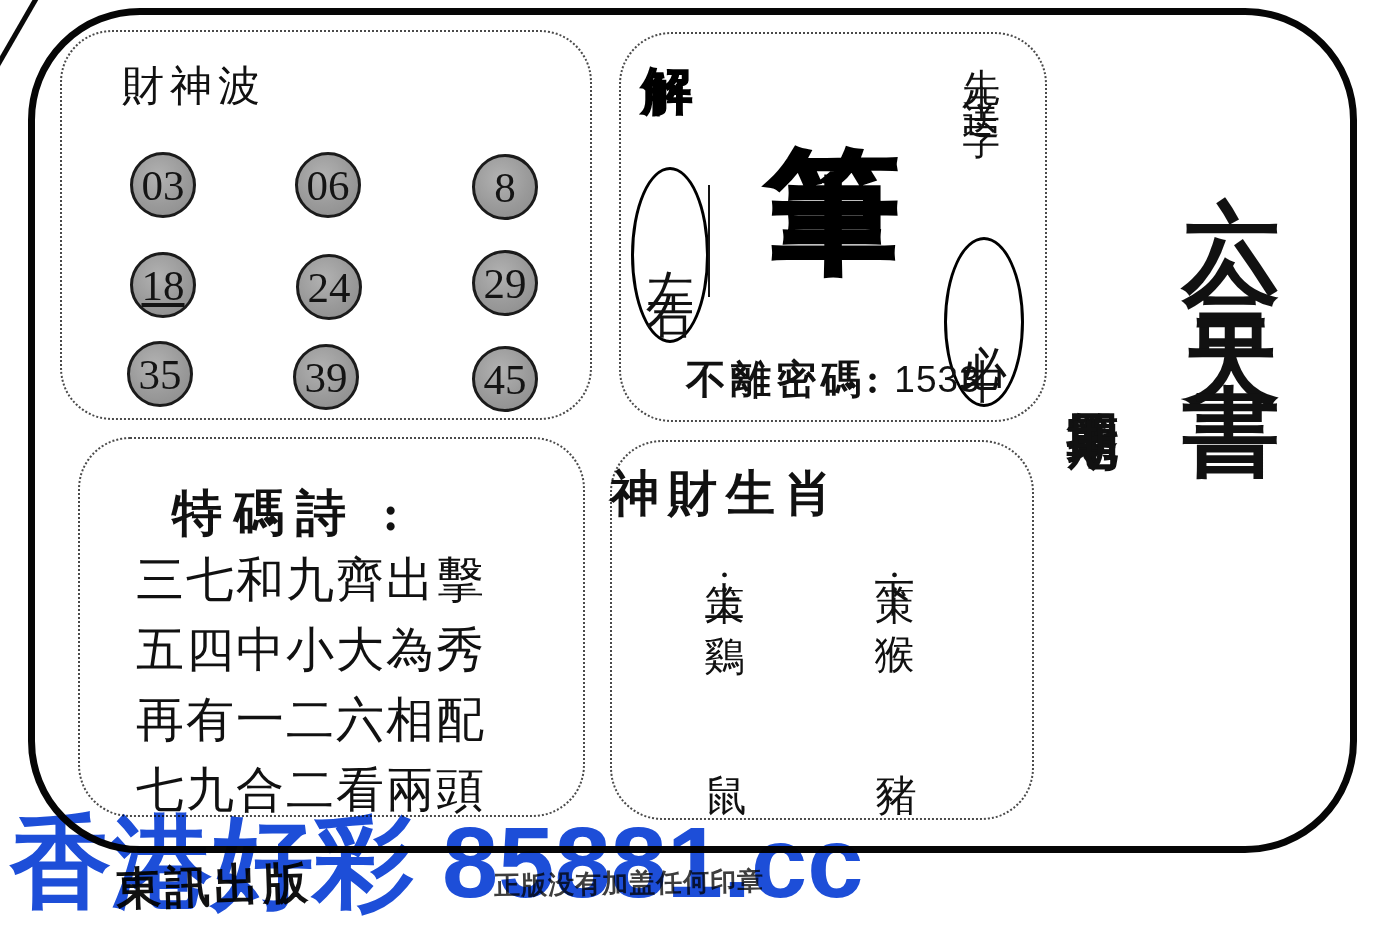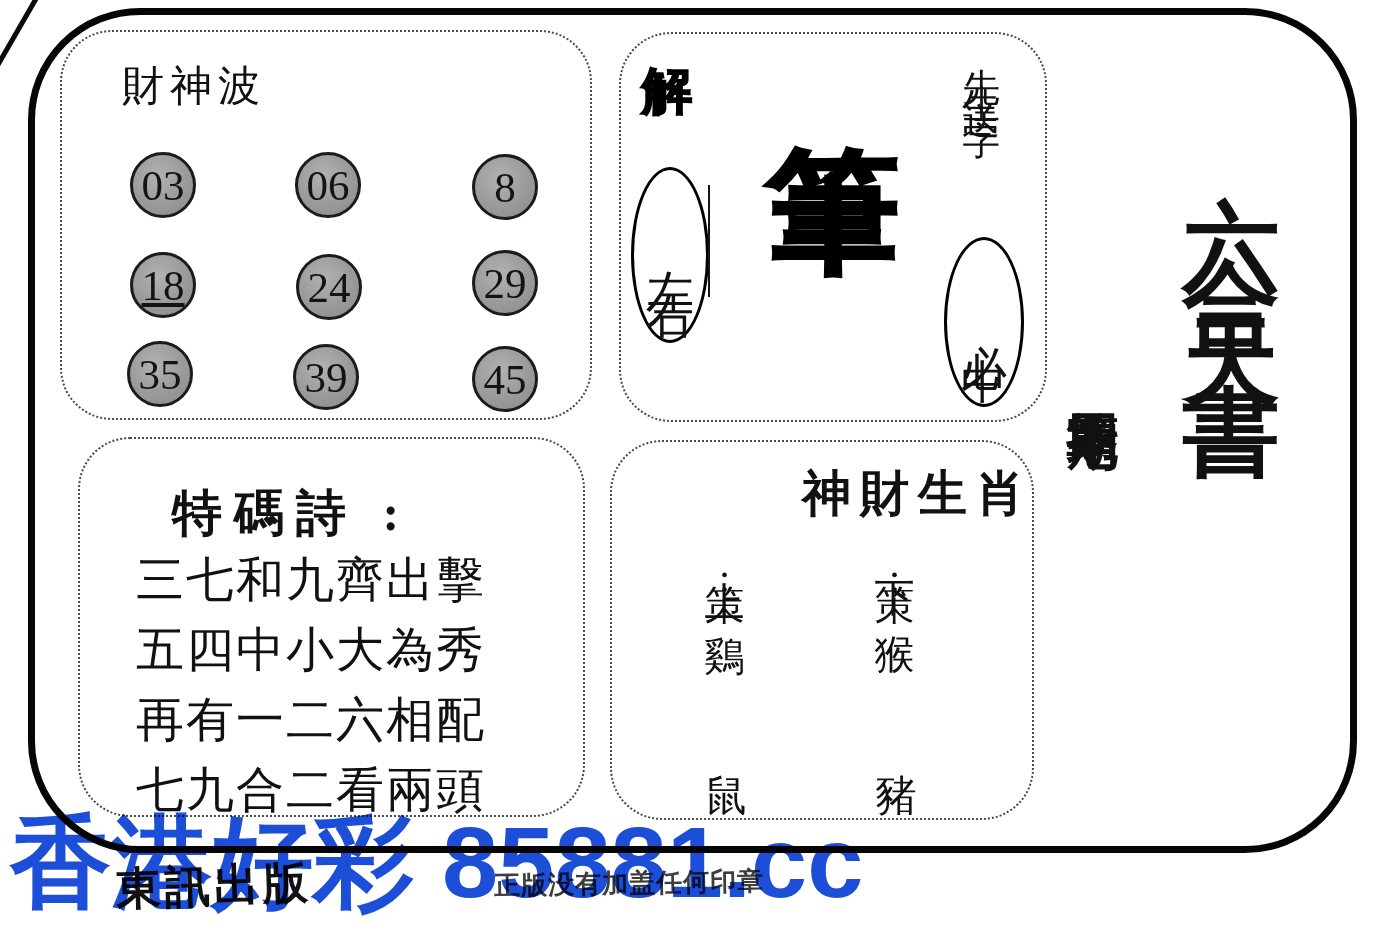--- a/index.html
+++ b/index.html
@@ -47,21 +47,21 @@
   .vline-artifact{left:708px;top:185px;width:2px;height:112px;background:#151515;}
   .main-char{left:768px;top:148px;font-size:130px;font-weight:900;line-height:1;-webkit-text-stroke:5px #000;}
   .gift-col{left:962px;top:38px;font-size:38px;letter-spacing:17px;}
   .code-row{left:686px;top:352px;display:flex;align-items:flex-start;}
   .code-label{font-size:40px;font-weight:900;letter-spacing:5px;white-space:nowrap;}
   .code-value{font-size:37px;font-family:"Liberation Sans","DejaVu Sans",sans-serif;margin-left:10px;padding-top:7px;letter-spacing:1px;}
 
   .poem-title{left:172px;top:480px;font-size:50px;font-weight:900;letter-spacing:12px;}
   .poem-lines{left:136px;top:545px;font-size:48px;line-height:70px;letter-spacing:2px;white-space:nowrap;}
 
-  .zodiac-title{left:610px;top:461px;width:424px;text-align:right;font-size:49px;font-weight:900;letter-spacing:9px;}
+  .zodiac-title{left:610px;top:461px;width:424px;text-align:left;font-size:49px;font-weight:900;letter-spacing:9px;}
   .zodiac-col{font-size:40px;letter-spacing:3px;}
   .zcol-left{left:704px;top:550px;}
   .zcol-right{left:874px;top:550px;}
   .zodiac-bottom{font-size:42px;width:48px;text-align:center;}
   .zb-left{left:702px;top:768px;}
   .zb-right{left:872px;top:768px;}
 
   .masthead-title{left:1183px;top:115px;font-size:97px;font-weight:bold;letter-spacing:63px;}
   .masthead-issue{left:1066px;top:370px;font-size:52px;font-weight:bold;letter-spacing:2px;}
 
@@ -100,20 +100,24 @@
   <div class="abs jie-label">解</div>
   <div class="abs ellipse lr-ellipse">
     <span class="vtext lr-text">左右</span>
   </div>
   <div class="abs vline-artifact"></div>
   <div class="abs main-char">筆</div>
   <div class="abs vtext gift-col">先生送字</div>
   <div class="abs ellipse mh-ellipse">
     <span class="vtext mh-text">必中</span>
   </div>
+  <div class="abs code-row">
+    <span class="code-label">不離密碼:</span>
+    <span class="code-value">1533</span>
+  </div>
 
   <div class="abs dotted-box box-poem"></div>
   <div class="abs poem-lines">
     <div>三七和九齊出擊</div>
     <div>五四中小大為秀</div>
     <div>再有一二六相配</div>
     <div>七九合二看兩頭</div>
   </div>
   <div class="abs poem-title">特碼詩 :</div>
 

